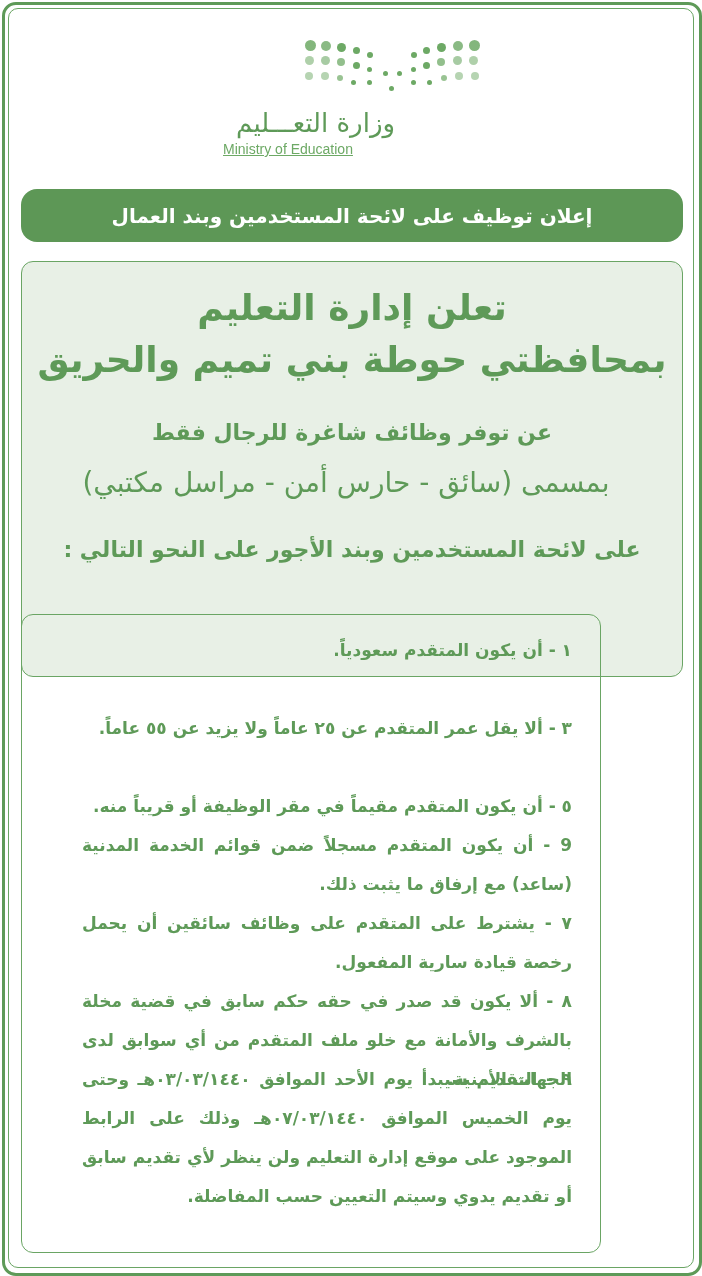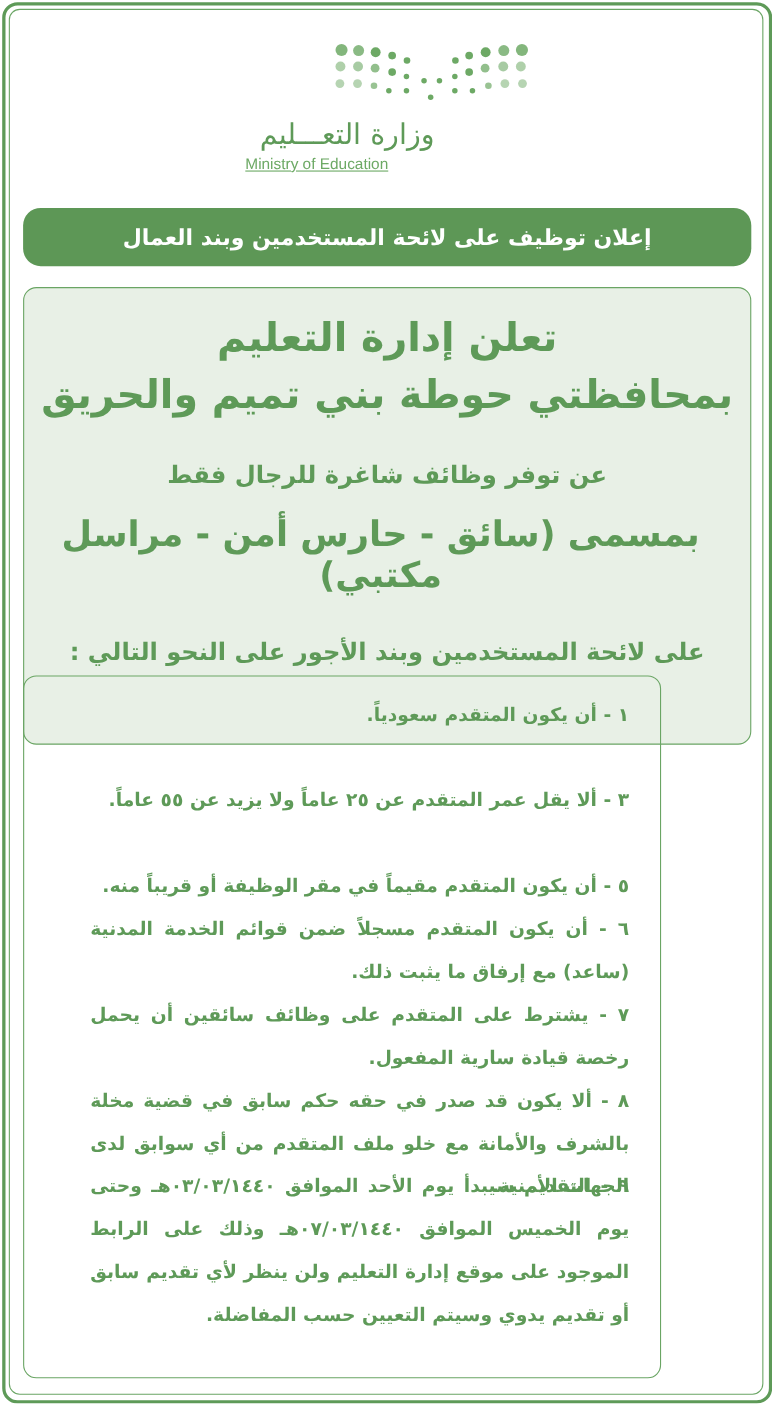--- a/index.html
+++ b/index.html
@@ -18,21 +18,21 @@
              font-family: "Liberation Sans", sans-serif; white-space: nowrap; text-decoration: underline; }
   .banner { position: absolute; left: 21px; top: 189px; width: 662px; height: 53px;
             background: #5d9756; border-radius: 16px; color: #ffffff; direction: rtl;
             display: flex; align-items: center; justify-content: center;
             font-size: 20px; font-weight: bold; }
   .box-head { position: absolute; left: 21px; top: 261px; width: 662px; height: 416px;
               background: #e8f0e6; border: 1.5px solid #6aa564; border-radius: 12px;
               box-sizing: border-box; direction: rtl; text-align: center; color: #5e9a58; }
   .h1 { position: absolute; left: 0; right: 0; font-size: 36px; font-weight: bold; line-height: 1.1; }
   .h2 { position: absolute; left: 0; right: 0; font-size: 22px; font-weight: bold; }
-  .h3 { position: absolute; left: 0; right: 12px; font-size: 32px; font-weight: bold; }
+  .h3 { position: absolute; left: 0; right: 12px; font-size: 28px; font-weight: normal; }
   .box-reqs { position: absolute; left: 21px; top: 614px; width: 580px; height: 639px;
               border: 1.5px solid #6aa564; border-radius: 12px; box-sizing: border-box;
               direction: rtl; color: #5e9a58; }
   .req { position: absolute; right: 28px; left: 60px; font-size: 17px; font-weight: bold;
          line-height: 39px; text-align: justify; text-align-last: right; }
 </style>
 </head>
 <body>
 
 <div class="frame-outer"></div>
@@ -80,24 +80,24 @@
 
 <div class="banner">
   <span>إعلان توظيف على لائحة المستخدمين وبند العمال</span>
 </div>
 
 <div class="box-head">
   <div class="h1" style="top:26px;">تعلن إدارة التعليم</div>
   <div class="h1" style="top:78px;">بمحافظتي حوطة بني تميم والحريق</div>
   <div class="h2" style="top:158px;">عن توفر وظائف شاغرة للرجال فقط</div>
   <div class="h3" style="top:204px;">بمسمى (سائق - حارس أمن - مراسل مكتبي)</div>
-  <div class="h2" style="top:275px;margin-top:44px;">على لائحة المستخدمين وبند الأجور على النحو التالي :</div>
+  <div class="h2" style="top:275px;">على لائحة المستخدمين وبند الأجور على النحو التالي :</div>
 </div>
 
 <div class="box-reqs">
   <div class="req" style="top:16px;">١ - أن يكون المتقدم سعودياً.</div>
   <div class="req" style="top:94px;">٣ - ألا يقل عمر المتقدم عن ٢٥ عاماً ولا يزيد عن ٥٥ عاماً.</div>
   <div class="req" style="top:172px;">٥ - أن يكون المتقدم مقيماً في مقر الوظيفة أو قريباً منه.</div>
-  <div class="req" style="top:211px;">٦ - أن يكون المتقدم مسجلاً ضمن قوائم الخدمة المدنية (ساعد) مع إرفاق ما يثبت ذلك.</div>
+  <div class="req" style="top:211px;">9 - أن يكون المتقدم مسجلاً ضمن قوائم الخدمة المدنية (ساعد) مع إرفاق ما يثبت ذلك.</div>
   <div class="req" style="top:289px;">٧ - يشترط على المتقدم على وظائف سائقين أن يحمل رخصة قيادة سارية المفعول.</div>
   <div class="req" style="top:367px;">٨ - ألا يكون قد صدر في حقه حكم سابق في قضية مخلة بالشرف والأمانة مع خلو ملف المتقدم من أي سوابق لدى الجهات الأمنية.</div>
   <div class="req" style="top:445px;">٩ - التقديم سيبدأ يوم الأحد الموافق ٠٣/٠٣/١٤٤٠هـ وحتى يوم الخميس الموافق ٠٧/٠٣/١٤٤٠هـ وذلك على الرابط الموجود على موقع إدارة التعليم ولن ينظر لأي تقديم سابق أو تقديم يدوي وسيتم التعيين حسب المفاضلة.</div>
 </div>
 
 </body></html>

